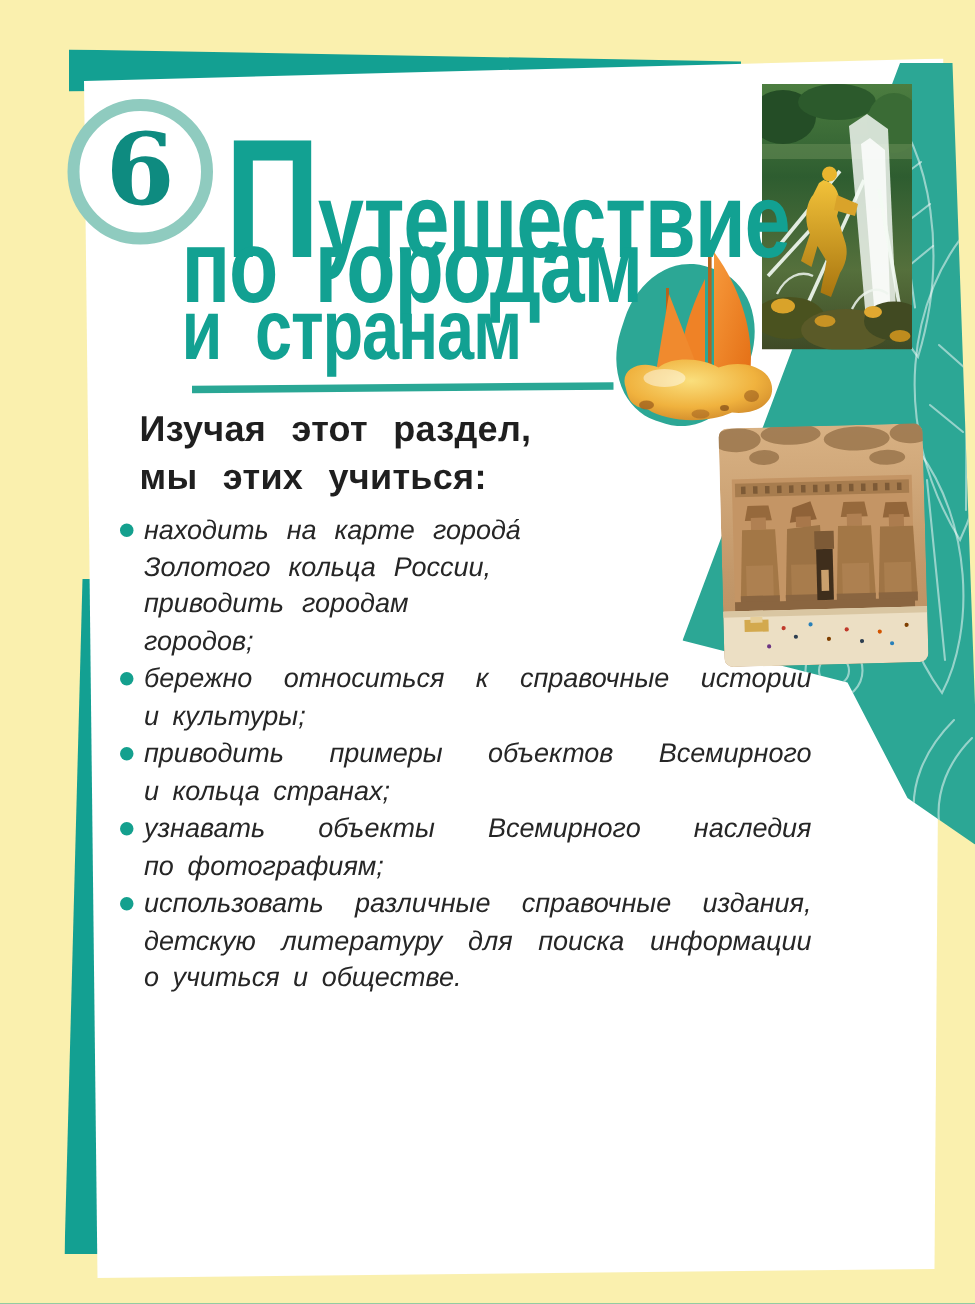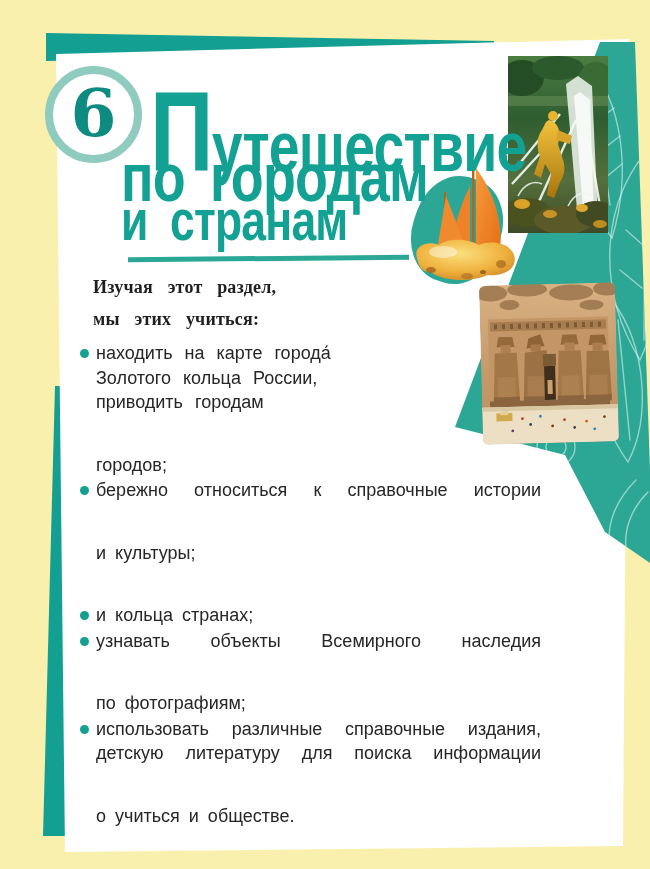--- a/index.html
+++ b/index.html
@@ -32,29 +32,29 @@
   
   .title-wrap{z-index:5;color:#12a192;white-space:nowrap;line-height:1;}
   .t-scale{transform:scaleX(.78);transform-origin:left top;display:inline-block;}
   .title-row{left:150px;top:76px;}
   .title-row .dropcap{font-size:113px;font-weight:bold;letter-spacing:-2px;}
   .title-row .rest{font-size:71px;font-weight:bold;letter-spacing:-1px;}
   .title-l2{left:121px;top:143px;font-size:69px;font-weight:bold;word-spacing:14px;letter-spacing:-1px;}
   .title-l3{left:121px;top:192px;font-size:57px;font-weight:bold;word-spacing:14px;letter-spacing:-1px;}
   .title-rule{left:128px;top:256px;width:281px;height:5px;background:#2aa795;transform:rotate(-.5deg);z-index:5;}
   
-  .heading{left:93px;top:271px;z-index:5;font-size:18px;font-weight:bold;color:#1f1f1f;
-        line-height:32px;word-spacing:10px;letter-spacing:.2px;font-family:Liberation Serif, serif;}
+  .heading{left:93px;top:271px;z-index:5;font-size:24px;font-weight:bold;color:#1f1f1f;
+        line-height:32px;word-spacing:10px;letter-spacing:.2px;}
   
   .objectives{left:79px;top:341px;z-index:5;list-style:none;margin:0;padding:0;}
-  .objectives li{position:relative;padding-left:17px;margin:0 0 1px 0;}
+  .objectives li{position:relative;padding-left:17px;margin:0 0 1px 0;font-style:italic;}
   .dot{position:absolute;left:1px;top:8px;width:9px;height:9px;border-radius:50%;background:#14a08e;}
   .ln{font-size:18px;line-height:24.5px;color:#262626;word-spacing:4px;width:448px;
       text-align:justify;text-align-last:justify;}
-  .ln.last{text-align-last:left;margin-top:38px;}
+  .ln.last{text-align-last:left;}
   li.narrow .ln{width:318px;text-align-last:left;word-spacing:7px;}
   li.w412 .ln{width:445px;}
 </style>
 </head>
 <body>
 
 <div class="shape strip-top"></div>
 <div class="shape wedge-left"></div>
 <div class="shape card"></div>
 
@@ -271,20 +271,21 @@
     <div class="ln">приводить городам</div>
     <div class="ln last">городов;</div>
   </li>
   <li class="w412">
     <span class="dot"></span>
     <div class="ln">бережно относиться к справочные истории</div>
     <div class="ln last">и культуры;</div>
   </li>
   <li class="w412">
     <span class="dot"></span>
+    <div class="ln">приводить примеры объектов Всемирного</div>
     <div class="ln last">и кольца странах;</div>
   </li>
   <li class="w412">
     <span class="dot"></span>
     <div class="ln">узнавать объекты Всемирного наследия</div>
     <div class="ln last">по фотографиям;</div>
   </li>
   <li class="w412">
     <span class="dot"></span>
     <div class="ln">использовать различные справочные издания,</div>

